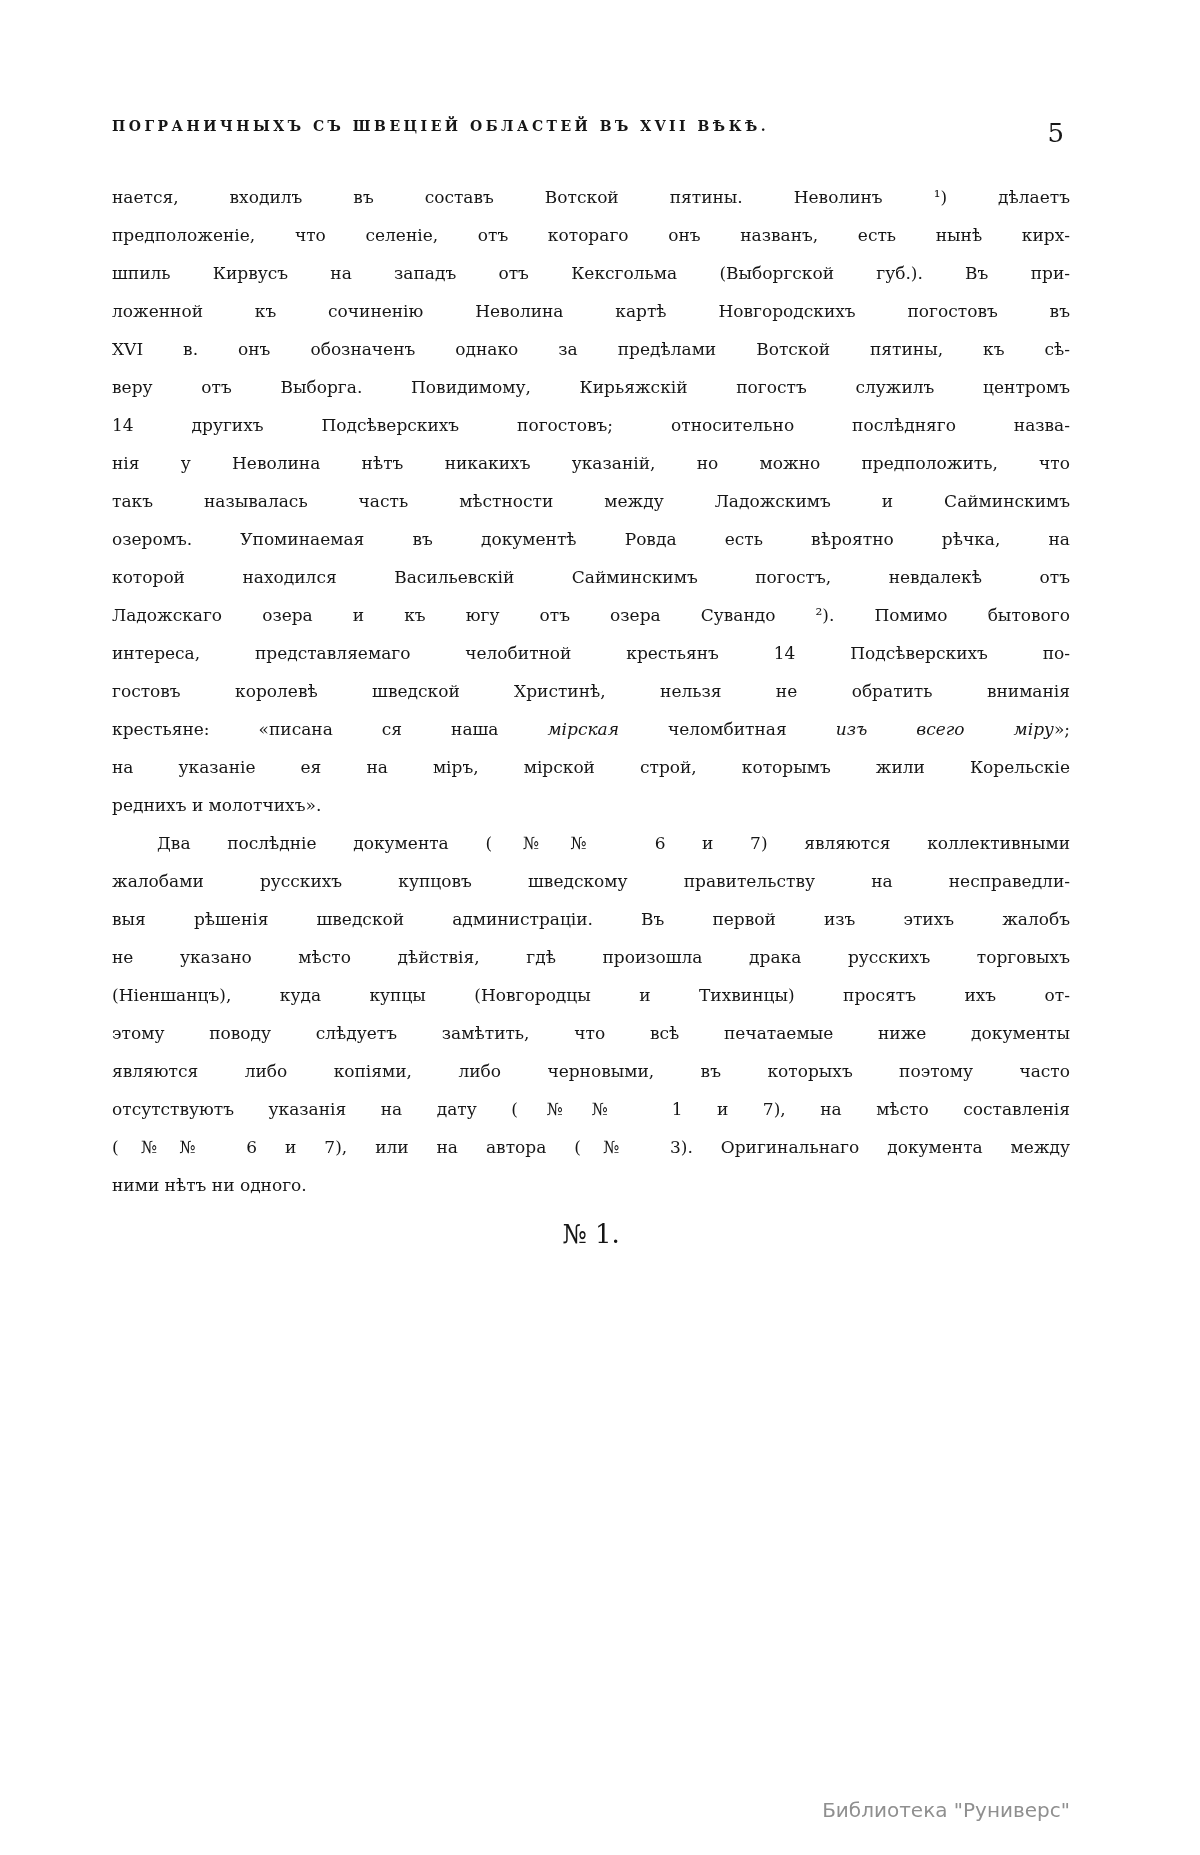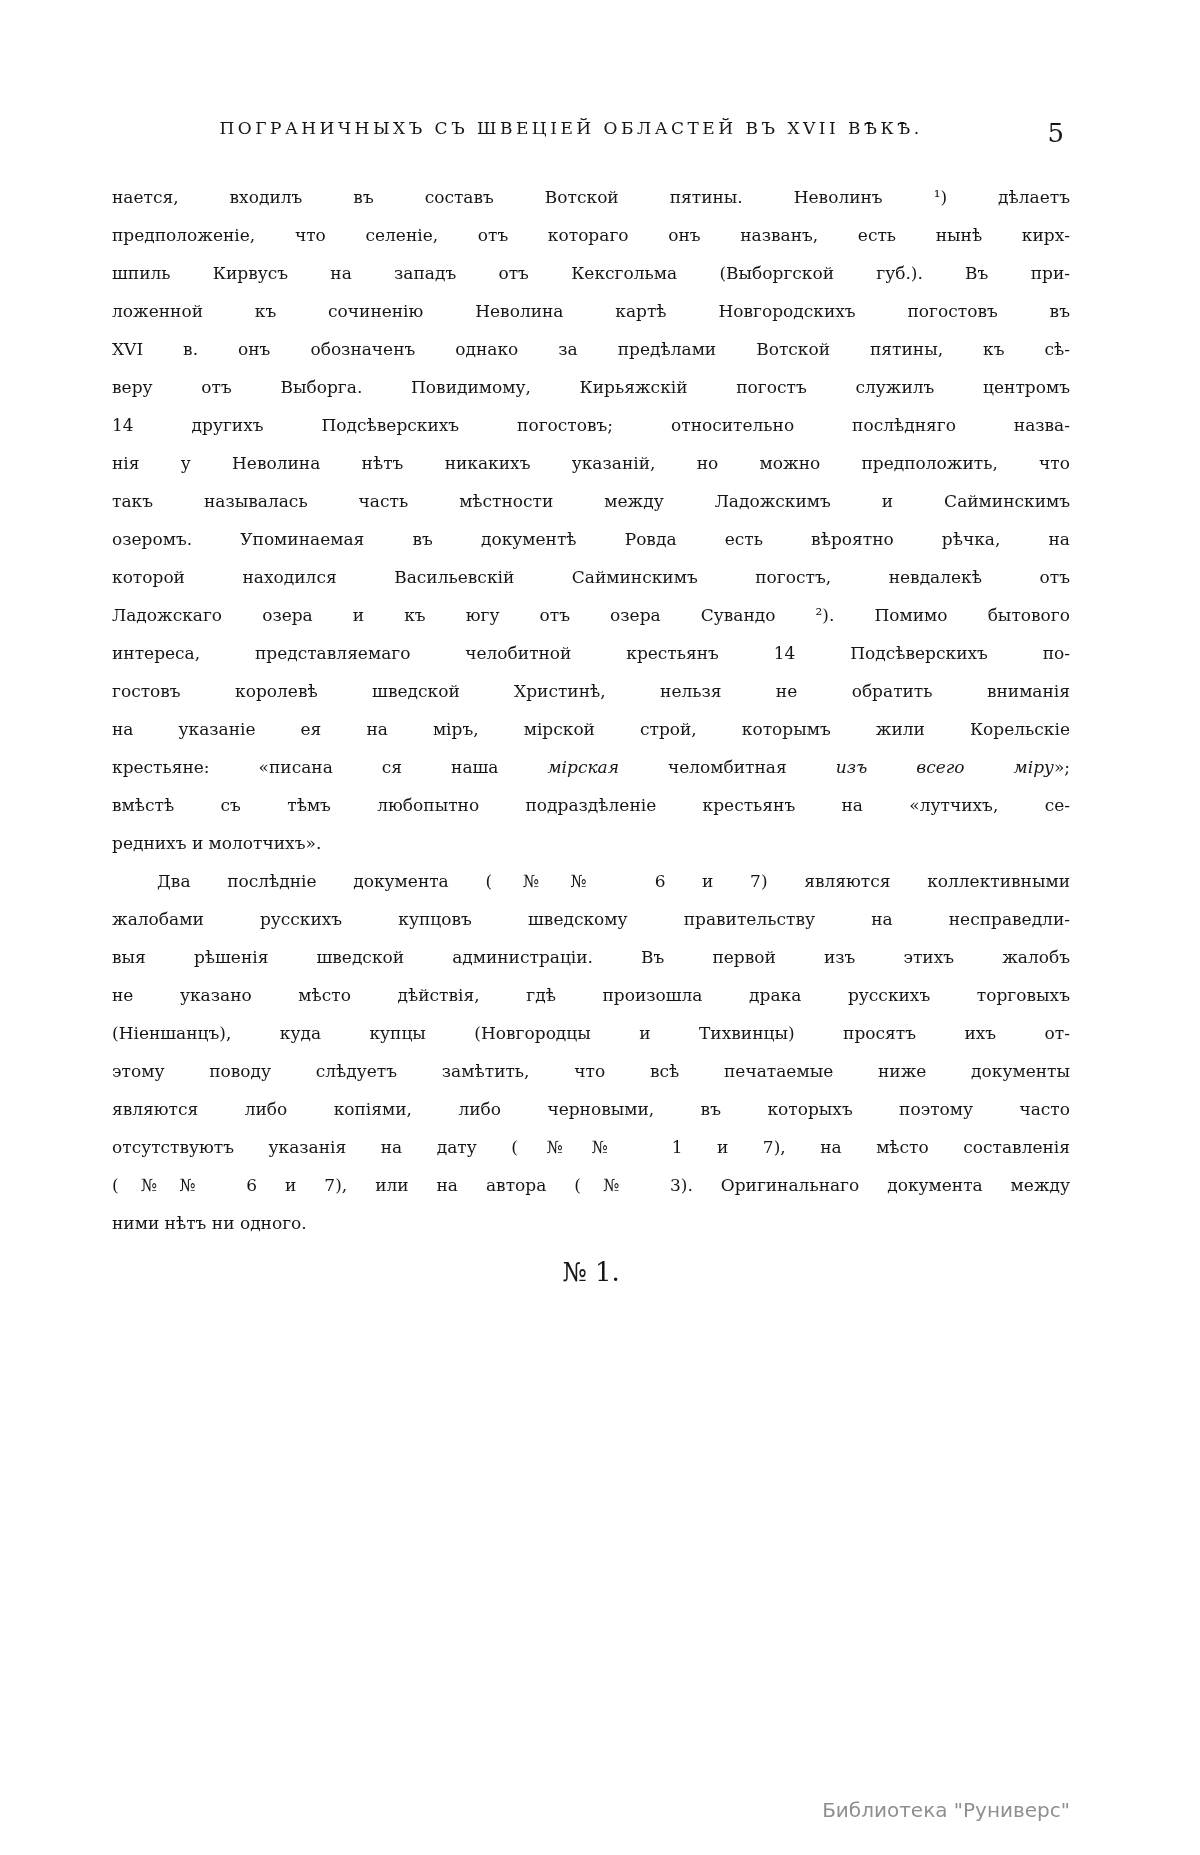--- a/index.html
+++ b/index.html
@@ -14,23 +14,22 @@
   }
   .content{
     position:absolute;
     left:112px; top:118px;
     width:958px;
   }
   
   .runhead-row{position:relative;height:30px;margin-bottom:30px;}
   .runhead{
     position:absolute;left:0;right:40px;
-    text-align:center;
-    font-size:17px;letter-spacing:3.5px;
-    font-weight:400;
+    font-size:14px;letter-spacing:3.5px;
+    font-weight:700;
     white-space:nowrap;
   }
   .pagenum{
     position:absolute;right:6px;top:0;
     font-size:26px;
   }
   
   .tcol{width:958px;}
   .tline{
     font-size:17px;
@@ -78,23 +77,22 @@
         <div class="tline"><span>XVI в. онъ обозначенъ однако за предѣлами Вотской пятины, къ сѣ-</span></div>
         <div class="tline"><span>веру отъ Выборга. Повидимому, Кирьяжскій погостъ служилъ центромъ</span></div>
         <div class="tline"><span>14 другихъ Подсѣверскихъ погостовъ; относительно послѣдняго назва-</span></div>
         <div class="tline"><span>нія у Неволина нѣтъ никакихъ указаній, но можно предположить, что</span></div>
         <div class="tline"><span>такъ называлась часть мѣстности между Ладожскимъ и Сайминскимъ</span></div>
         <div class="tline"><span>озеромъ. Упоминаемая въ документѣ Ровда есть вѣроятно рѣчка, на</span></div>
         <div class="tline"><span>которой находился Васильевскій Сайминскимъ погостъ, невдалекѣ отъ</span></div>
         <div class="tline"><span>Ладожскаго озера и къ югу отъ озера Сувандо ²). Помимо бытового</span></div>
         <div class="tline"><span>интереса, представляемаго челобитной крестьянъ 14 Подсѣверскихъ по-</span></div>
         <div class="tline"><span>гостовъ королевѣ шведской Христинѣ, нельзя не обратить вниманія</span></div>
+        <div class="tline"><span>крестьяне: «писана ся наша </span><i>мірская</i><span> челомбитная </span><i>изъ всего міру</i><span>»;</span></div>
         <div class="tline"><span>на указаніе ея на міръ, мірской строй, которымъ жили Корельскіе</span></div>
-        <div class="tline"><span>крестьяне: «писана ся наша </span><i>мірская</i><span> челомбитная </span><i>изъ всего міру</i><span>»;</span></div>
-        <div class="tline"><span>вмѣстѣ съ тѣмъ любопытно подраздѣленіе крестьянъ на «лутчихъ, се-</span></div>
         <div class="tline lastline"><span>реднихъ и молотчихъ».</span></div>
       </div>
 
     <div class="tcol">
         <div class="tline indent"><span>Два послѣдніе документа (№№ 6 и 7) являются коллективными</span></div>
         <div class="tline"><span>жалобами русскихъ купцовъ шведскому правительству на несправедли-</span></div>
         <div class="tline"><span>выя рѣшенія шведской администраціи. Въ первой изъ этихъ жалобъ</span></div>
         <div class="tline"><span>не указано мѣсто дѣйствія, гдѣ произошла драка русскихъ торговыхъ</span></div>
         <div class="tline"><span>(Ніеншанцъ), куда купцы (Новгородцы и Тихвинцы) просятъ ихъ от-</span></div>
         <div class="tline"><span>этому поводу слѣдуетъ замѣтить, что всѣ печатаемые ниже документы</span></div>

